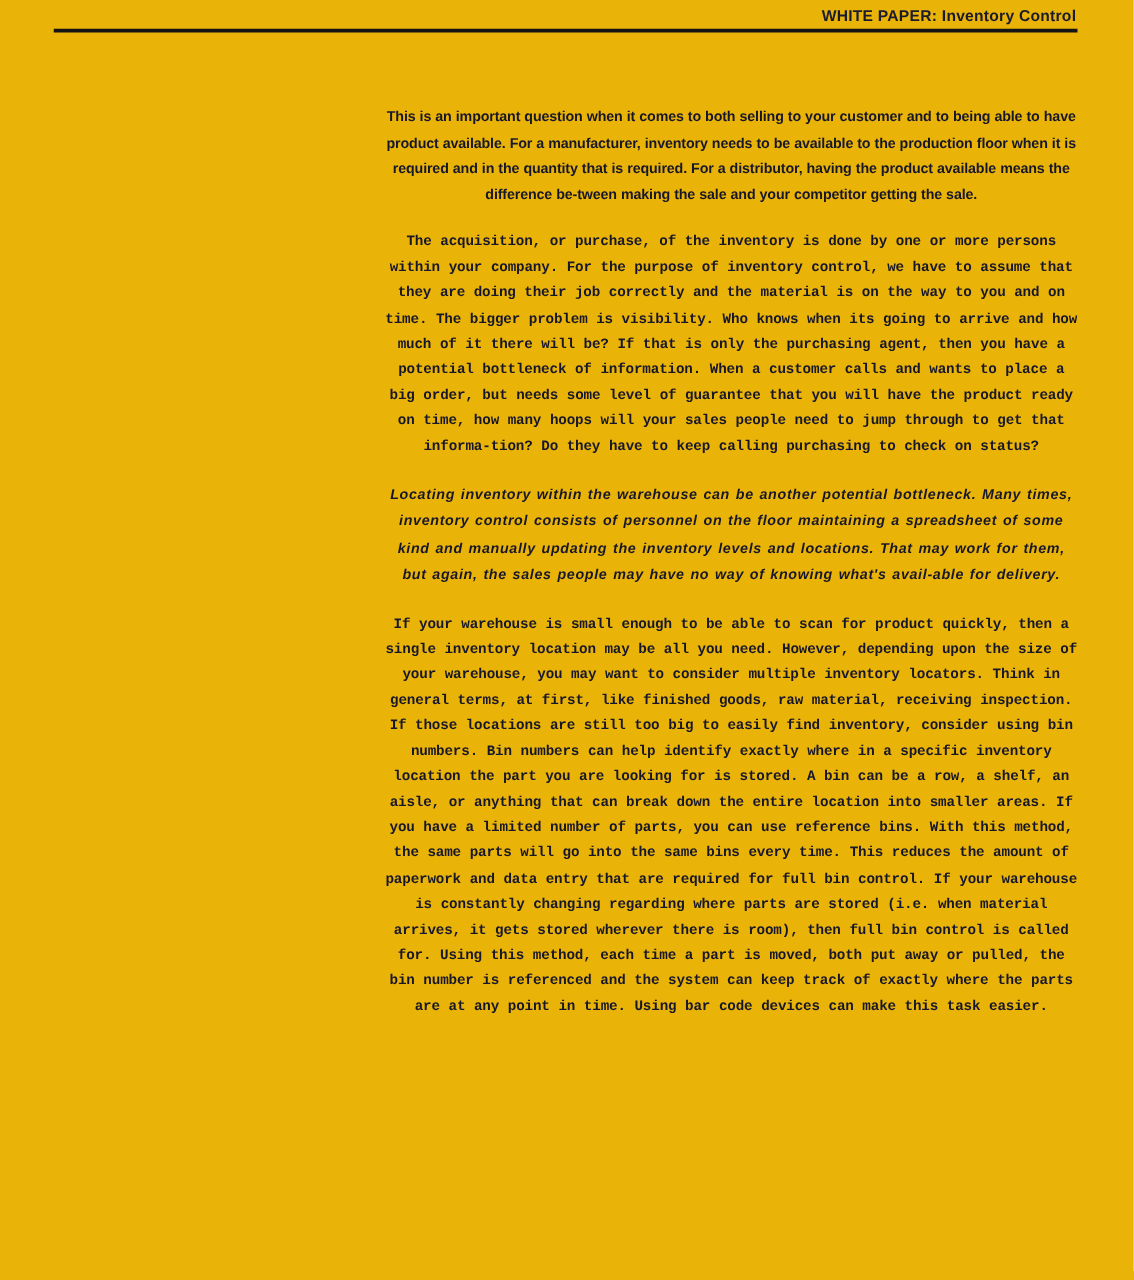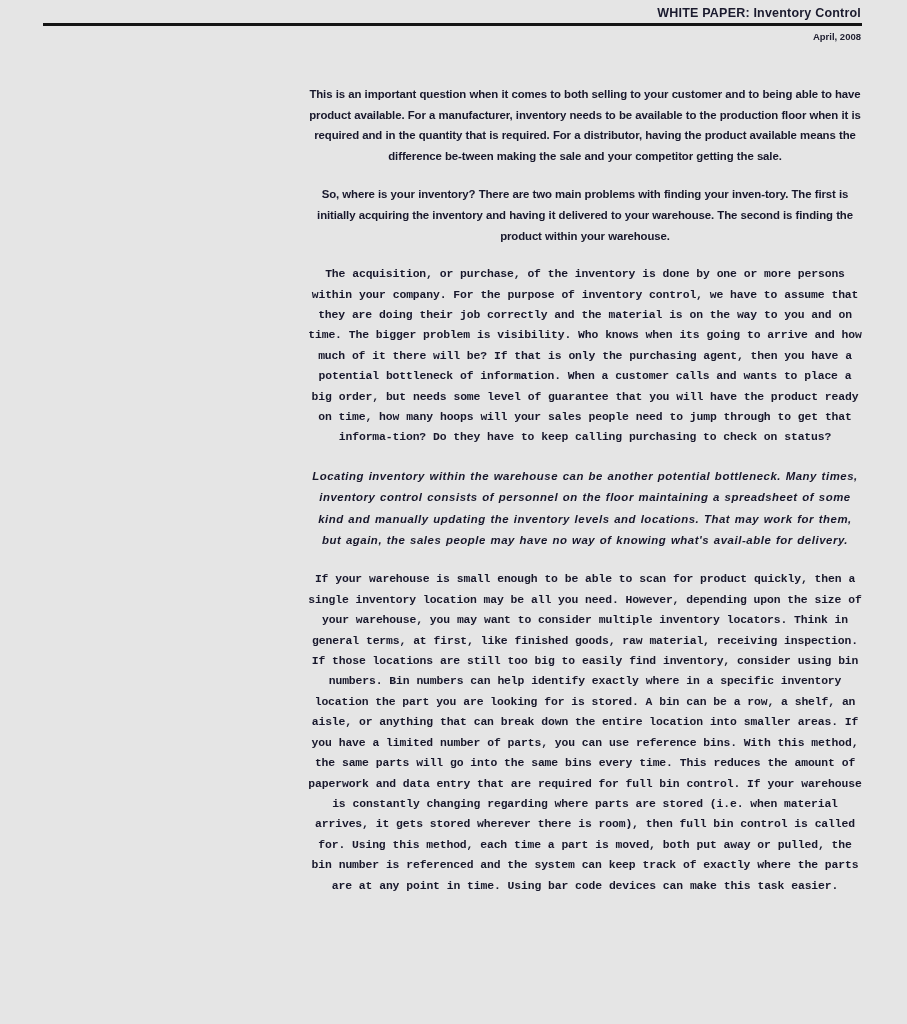--- a/index.html
+++ b/index.html
@@ -13,21 +13,21 @@
     background: #ffffff;
     font-family: "Liberation Sans", sans-serif;
     overflow: hidden;
     position: relative;
   }
 
   .page {
     position: relative;
     width: 907px;
     height: 1024px;
-    background: #e5e5e5;
+    background: #eab308;
     box-sizing: border-box;
   }
 
   
   .header-block {
     position: absolute;
     left: 43px;
     top: 6px;
     width: 819px;
   }
@@ -109,29 +109,27 @@
   }
 </style>
 </head>
 <body>
 
 <div class="page">
 
   <div class="header-block">
     <div class="header-title">WHITE PAPER: Inventory Control</div>
     <div class="header-rule"></div>
-    <div class="header-date">April, 2008</div>
   </div>
 
   <div class="content">
 
 
     <p class="para">This is an important question when it comes to both selling to your customer and to being able to have product available. For a manufacturer, inventory needs to be available to the production floor when it is required and in the quantity that is required. For a distributor, having the product available means the difference be-tween making the sale and your competitor getting the sale.</p>
 
-    <p class="para">So, where is your inventory? There are two main problems with finding your inven-tory. The first is initially acquiring the inventory and having it delivered to your warehouse. The second is finding the product within your warehouse.</p>
 
     <p class="para tight">The acquisition, or purchase, of the inventory is done by one or more persons within your company. For the purpose of inventory control, we have to assume that they are doing their job correctly and the material is on the way to you and on time. The bigger problem is visibility. Who knows when its going to arrive and how much of it there will be? If that is only the purchasing agent, then you have a potential bottleneck of information. When a customer calls and wants to place a big order, but needs some level of guarantee that you will have the product ready on time, how many hoops will your sales people need to jump through to get that informa-tion? Do they have to keep calling purchasing to check on status?</p>
 
     <p class="para loose">Locating inventory within the warehouse can be another potential bottleneck. Many times, inventory control consists of personnel on the floor maintaining a spreadsheet of some kind and manually updating the inventory levels and locations. That may work for them, but again, the sales people may have no way of knowing what's avail-able for delivery.</p>
 
     <p class="para tight">If your warehouse is small enough to be able to scan for product quickly, then a single inventory location may be all you need. However, depending upon the size of your warehouse, you may want to consider multiple inventory locators. Think in general terms, at first, like finished goods, raw material, receiving inspection. If those locations are still too big to easily find inventory, consider using bin numbers. Bin numbers can help identify exactly where in a specific inventory location the part you are looking for is stored. A bin can be a row, a shelf, an aisle, or anything that can break down the entire location into smaller areas. If you have a limited number of parts, you can use reference bins. With this method, the same parts will go into the same bins every time. This reduces the amount of paperwork and data entry that are required for full bin control. If your warehouse is constantly changing regarding where parts are stored (i.e. when material arrives, it gets stored wherever there is room), then full bin control is called for. Using this method, each time a part is moved, both put away or pulled, the bin number is referenced and the system can keep track of exactly where the parts are at any point in time. Using bar code devices can make this task easier.</p>
 
   </div>
 
 </div>

